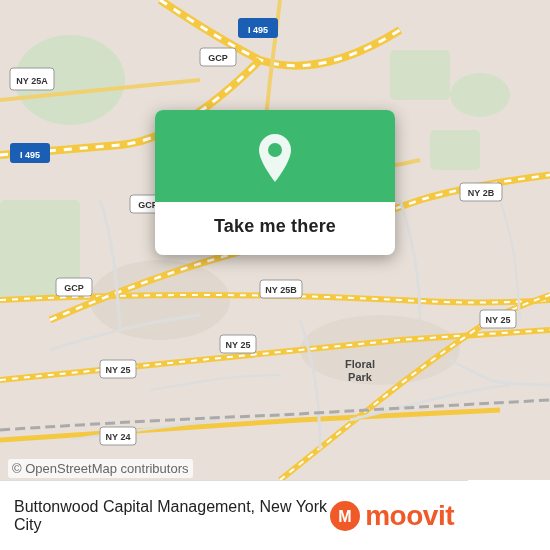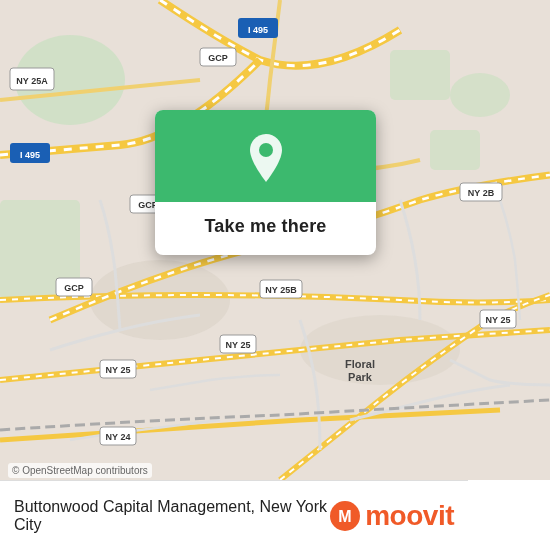--- a/index.html
+++ b/index.html
@@ -25,21 +25,21 @@
     .map-svg {
       width: 100%;
       height: 100%;
     }
 
     
     #popup-card {
       position: absolute;
       top: 110px;
       left: 155px;
-      width: 221px;
+      width: 240px;
       background: white;
       border-radius: 8px;
       box-shadow: 0 4px 16px rgba(0,0,0,0.35);
       display: flex;
       flex-direction: column;
       align-items: center;
       overflow: hidden;
       z-index: 10;
     }
 
@@ -83,21 +83,21 @@
       height: 70px;
       background: white;
       display: flex;
       align-items: center;
       padding: 0 14px;
       border-top: 1px solid #ddd;
       z-index: 20;
     }
 
     #copyright-text {
-      font-size: 10px;
+      font-size: 13px;
       color: #666;
       position: absolute;
       bottom: 72px;
       left: 8px;
       z-index: 15;
       background: rgba(255,255,255,0.75);
       padding: 2px 4px;
       border-radius: 3px;
     }
 

